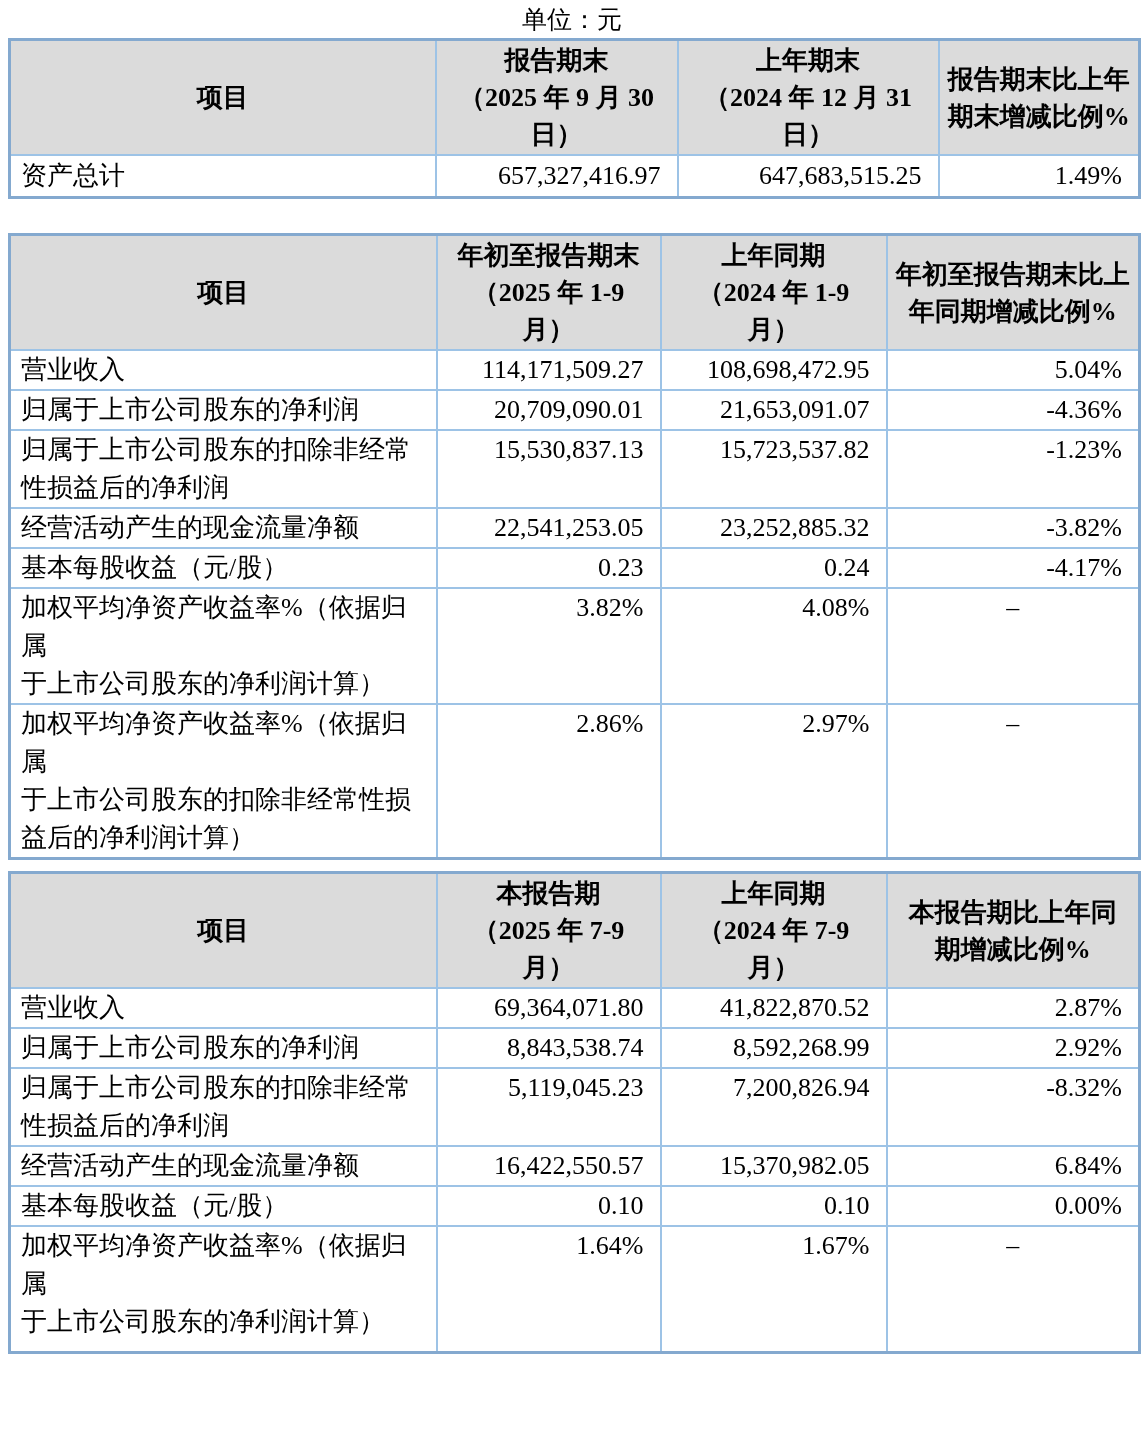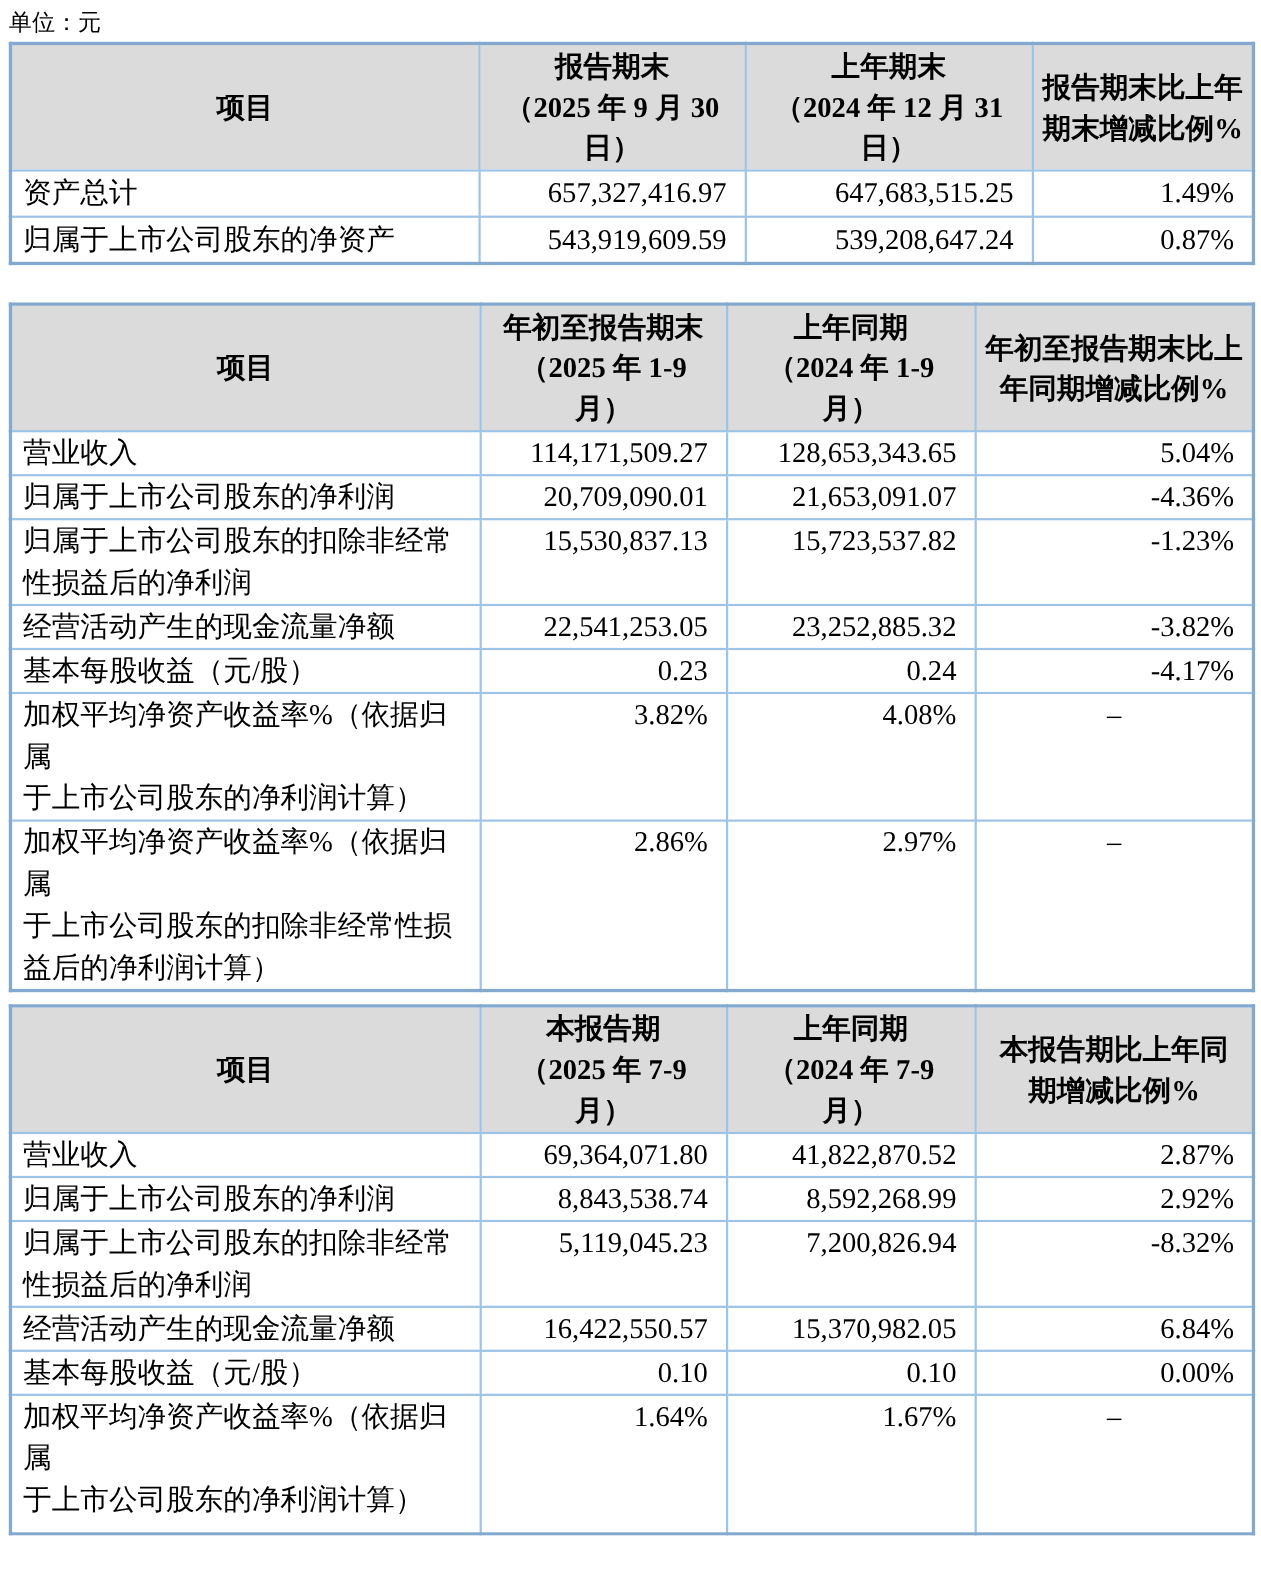--- a/index.html
+++ b/index.html
@@ -9,22 +9,22 @@
     --text:#000000;
   }
   html,body{margin:0;padding:0;background:#ffffff;}
   body{
     width:1146px;
     color:var(--text);
     font-family:"Liberation Serif","DejaVu Serif",serif;
   }
   .page{padding:4px 8px 0 8px;}
   .unit-label{
-    text-align:left;
-    font-size:21px;
+    text-align:center;
+    font-size:25px;
     line-height:32px;
     height:32px;
     padding-right:2px;
   }
   table.fin-table{
     border-collapse:collapse;
     table-layout:fixed;
     width:1130px;
     border:3px solid var(--border-outer);
   }
@@ -86,26 +86,20 @@
 期末增减比例%</th>
       </tr>
     </thead>
     <tbody>
         <tr>
           <td class="item">资产总计</td>
           <td class="val">657,327,416.97</td>
           <td class="val">647,683,515.25</td>
           <td class="val">1.49%</td>
         </tr>
-        <tr>
-          <td class="item">归属于上市公司股东的净资产</td>
-          <td class="val">543,919,609.59</td>
-          <td class="val">539,208,647.24</td>
-          <td class="val">0.87%</td>
-        </tr>
       </tbody>
   </table>
 
   <table class="fin-table t2 t23">
     <colgroup>
         <col class="c1">
         <col class="c2">
         <col class="c3">
         <col class="c4">
       </colgroup>
@@ -119,21 +113,21 @@
 （2024 年 1-9
 月）</th>
         <th>年初至报告期末比上
 年同期增减比例%</th>
       </tr>
     </thead>
     <tbody>
         <tr>
           <td class="item">营业收入</td>
           <td class="val">114,171,509.27</td>
-          <td class="val">128,653,343.65</td>
+          <td class="val">108,698,472.95</td>
           <td class="val">5.04%</td>
         </tr>
         <tr>
           <td class="item">归属于上市公司股东的净利润</td>
           <td class="val">20,709,090.01</td>
           <td class="val">21,653,091.07</td>
           <td class="val">-4.36%</td>
         </tr>
         <tr>
           <td class="item">归属于上市公司股东的扣除非经常

